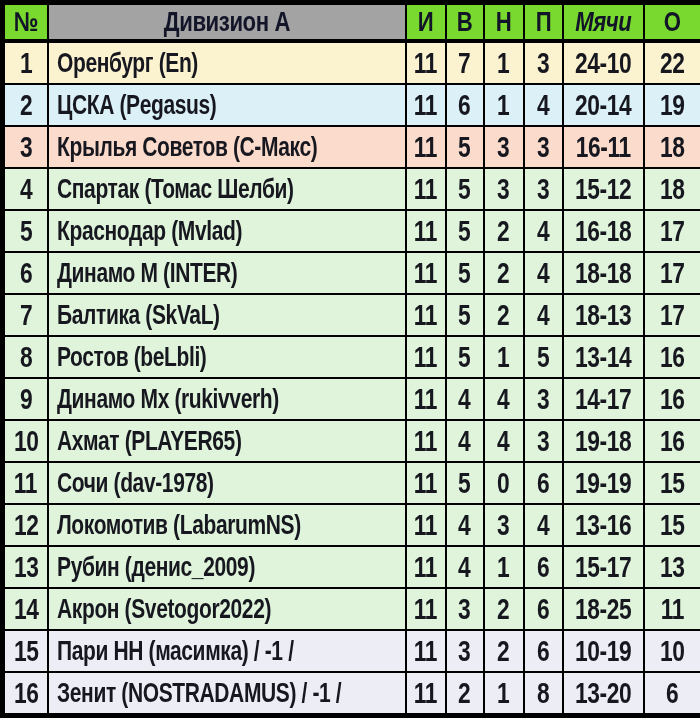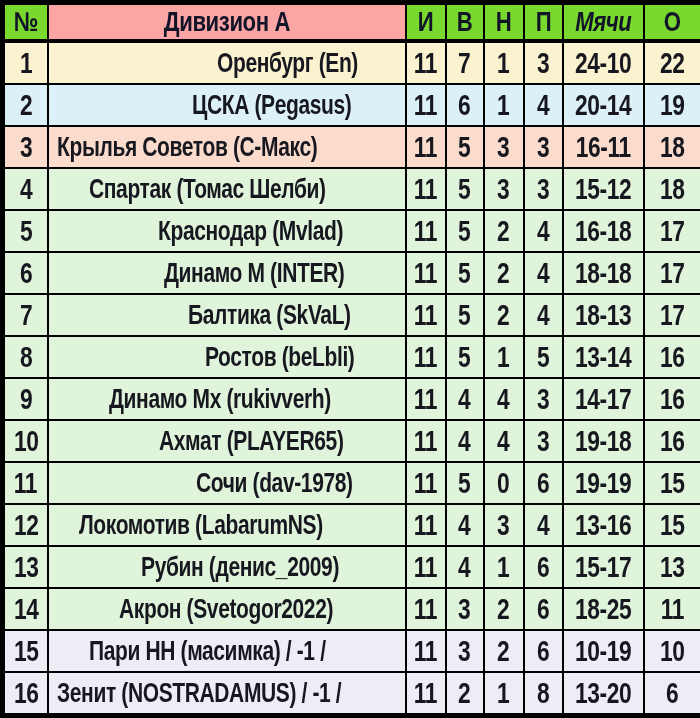--- a/index.html
+++ b/index.html
@@ -36,21 +36,21 @@
   thead th {
     height: 34px;
     border-bottom: 4px solid #000;
     color: #121428;
   }
   tbody td {
     height: 40px;
     color: #17171f;
   }
   td.cell-team {
-    text-align: right;
+    text-align: left;
     padding-left: 8px;
   }
   
   .t {
     display: inline-block;
     font-size: 30px;
     letter-spacing: -0.5px;
     transform: scaleX(0.76);
     transform-origin: center center;
     line-height: 1;
@@ -75,21 +75,21 @@
       <col class="c-played">
       <col class="c-won">
     <col class="c-drawn">
       <col class="c-lost">
       <col class="c-goals">
       <col class="c-points">
   </colgroup>
   <thead>
     <tr>
         <th style="background: rgb(121, 217, 47);"><span class="t">№</span></th>
-        <th style="background: #fca5a5; margin-left: 14px;"><span class="t">Дивизион А</span></th>
+        <th style="background: #a3a3a3; margin-left: 14px;"><span class="t">Дивизион А</span></th>
         <th style="background: rgb(121, 217, 47);"><span class="t">И</span></th>
         <th style="background: rgb(121, 217, 47);"><span class="t">В</span></th>
         <th style="background: rgb(121, 217, 47);"><span class="t">Н</span></th>
         <th style="background: rgb(121, 217, 47);"><span class="t">П</span></th>
         <th style="background: rgb(121, 217, 47); font-style: italic;"><span class="t">Мячи</span></th>
         <th style="background: rgb(121, 217, 47);"><span class="t">О</span></th>
       </tr>
   </thead>
   <tbody>
       <tr style="background: rgb(251, 243, 208);">

